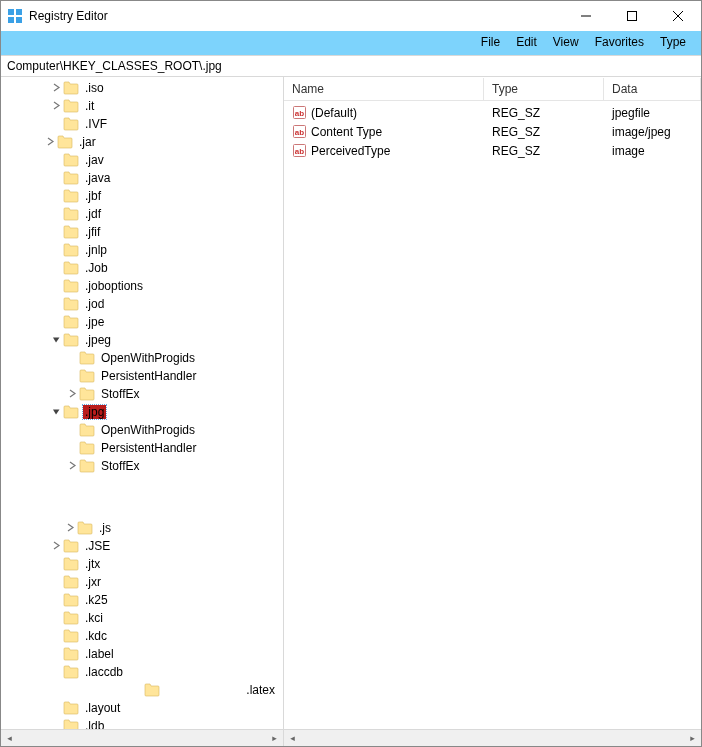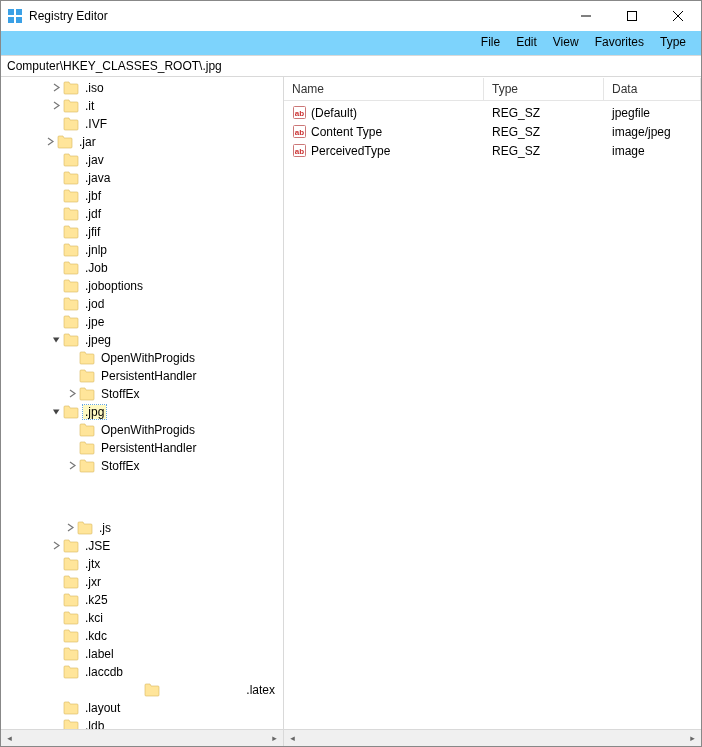--- a/index.html
+++ b/index.html
@@ -82,21 +82,21 @@
 .tree-row .folder-icon {
   width: 16px; height: 14px;
   margin-right: 4px;
   display: inline-block;
 }
 .tree-row .label {
   padding: 0 2px;
   font-size: 12px;
 }
 .tree-row.selected .label {
-  background: #fef9c3;
+  background: #b91c1c;
   outline: 1px dotted #69a9e0;
 }
 .list-pane {
   flex: 1;
   overflow-y: scroll;
   overflow-x: auto;
   position: relative;
 }
 .list-header {
   display: flex;

